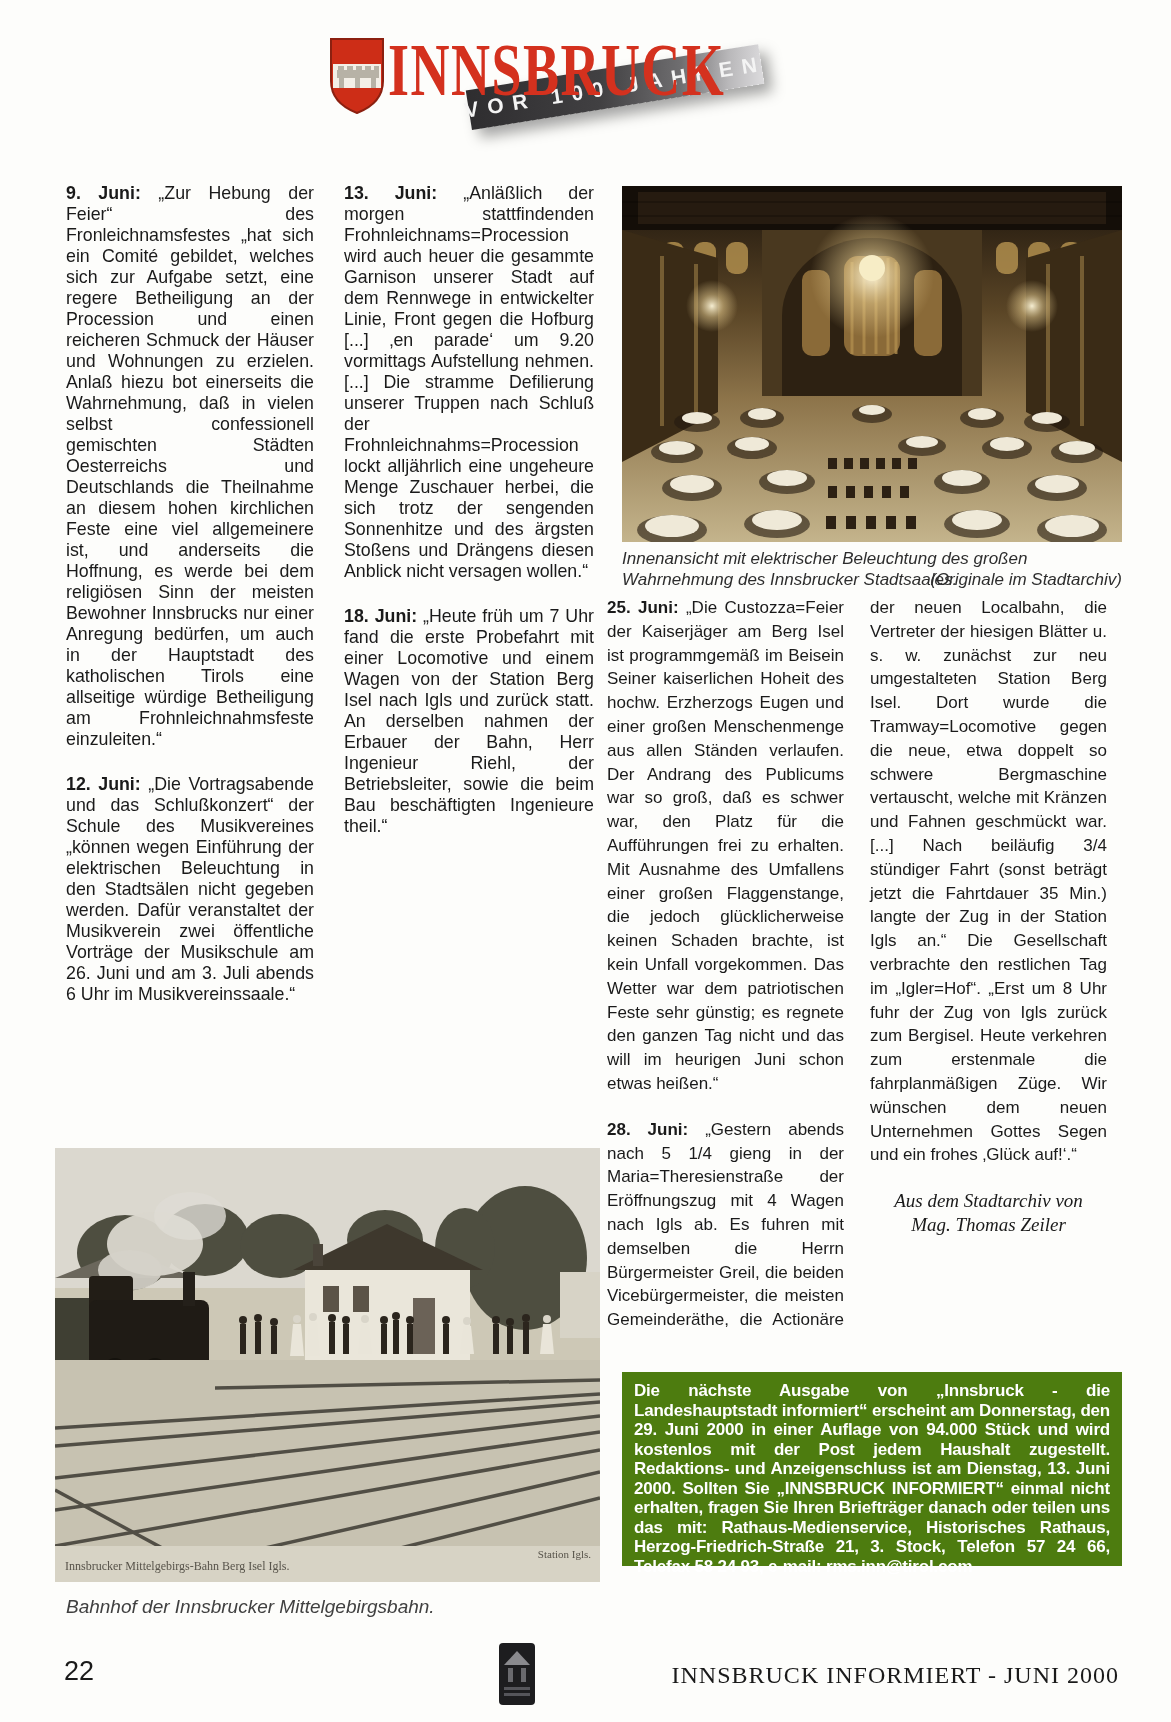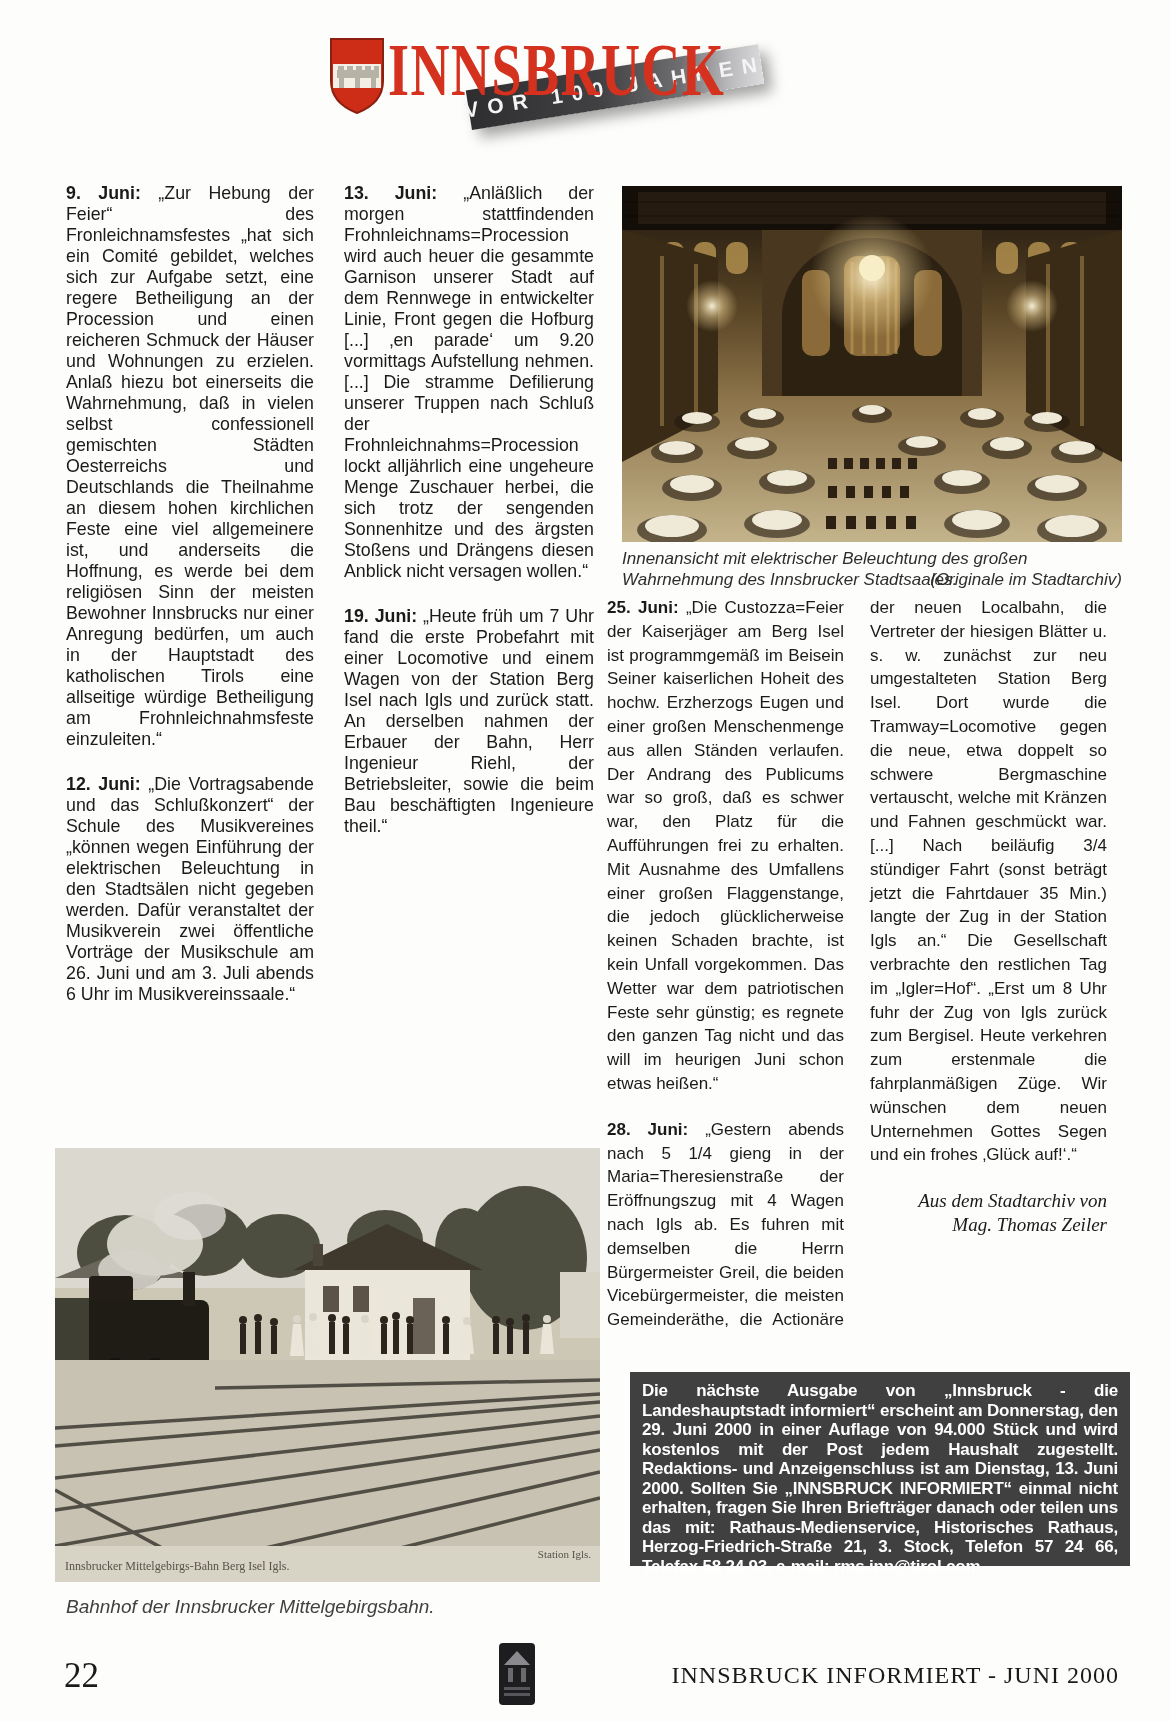--- a/index.html
+++ b/index.html
@@ -30,43 +30,43 @@
   #col1{left:66px;width:248px;}
   #col2{left:344px;width:250px;}
   .entry{font-size:17.8px;line-height:21px;text-align:justify;margin:0 0 24px 0;hyphens:auto;}
   .entry b{font-weight:bold;}
   #right-text{
     position:absolute;left:600px;top:596px;width:500px;height:745px;
     column-count:2;column-gap:26px;column-fill:auto;overflow:hidden;margin-left:7px;
   }
   #right-text .entry{font-size:17px;line-height:23.8px;margin:0 0 22px 0;}
   .attribution{
-    text-align:right;font-family:"Liberation Serif",serif;font-style:italic;
+    text-align:center;font-family:"Liberation Serif",serif;font-style:italic;
     font-size:19px;line-height:24px;margin-top:4px;break-inside:avoid;
   }
   
   #hall-photo{position:absolute;left:622px;top:186px;width:500px;height:356px;}
   #hall-caption{
     position:absolute;left:622px;top:549px;width:500px;
     font-style:italic;font-size:17px;line-height:20.5px;color:#2d2d2d;
   }
   #hall-caption .credit{position:absolute;right:0;bottom:0;}
   #station-photo{position:absolute;left:55px;top:1148px;width:545px;height:434px;}
   #station-caption{
     position:absolute;left:66px;top:1596px;width:520px;
     font-style:italic;font-size:19px;color:#404040;
   }
   
   #notice{
     position:absolute;left:622px;top:1372px;width:500px;height:194px;
-    background:#404040;color:#fff;box-sizing:border-box;padding:9px 12px;margin-left:8px;
+    background:#4d7c0f;color:#fff;box-sizing:border-box;padding:9px 12px;
   }
   #notice p{margin:0;font-weight:bold;font-size:17px;line-height:19.5px;text-align:justify;letter-spacing:-.2px;}
   
-  #page-num{position:absolute;left:64px;top:1656px;font-family:Liberation Serif, serif;font-size:35px;}
+  #page-num{position:absolute;left:64px;top:1656px;font-family:Liberation Sans, sans-serif;font-size:27px;}
   #footer-logo{position:absolute;left:496px;top:1641px;width:42px;height:66px;}
   #footer-right{
     position:absolute;right:52px;top:1662px;font-family:"Liberation Serif",serif;
     font-size:24px;letter-spacing:1px;white-space:nowrap;
   }
 </style>
 </head>
 <body>
 
 <div id="coat">
@@ -88,21 +88,21 @@
 <div id="ribbon">
   <span>VOR 100 JAHREN</span>
 </div>
 
 <div id="col1" class="col">
   <p class="entry"><b>9. Juni:</b> <span>„Zur Hebung der Feier“ des Fronleichnamsfestes „hat sich ein Comité gebildet, welches sich zur Aufgabe setzt, eine regere Betheiligung an der Procession und einen reicheren Schmuck der Häuser und Wohnungen zu erzielen. Anlaß hiezu bot einerseits die Wahrnehmung, daß in vielen selbst confessionell gemischten Städten Oesterreichs und Deutschlands die Theilnahme an diesem hohen kirchlichen Feste eine viel allgemeinere ist, und anderseits die Hoffnung, es werde bei dem religiösen Sinn der meisten Bewohner Innsbrucks nur einer Anregung bedürfen, um auch in der Hauptstadt des katholischen Tirols eine allseitige würdige Betheiligung am Frohnleichnahmsfeste einzuleiten.“</span></p>
   <p class="entry"><b>12. Juni:</b> <span>„Die Vortragsabende und das Schlußkonzert“ der Schule des Musikvereines „können wegen Einführung der elektrischen Beleuchtung in den Stadtsälen nicht gegeben werden. Dafür veranstaltet der Musikverein zwei öffentliche Vorträge der Musikschule am 26. Juni und am 3. Juli abends 6 Uhr im Musikvereinssaale.“</span></p>
 </div>
 <div id="col2" class="col">
   <p class="entry"><b>13. Juni:</b> <span>„Anläßlich der morgen stattfindenden Frohnleichnams=Procession wird auch heuer die gesammte Garnison unserer Stadt auf dem Rennwege in entwickelter Linie, Front gegen die Hofburg [...] ‚en parade‘ um 9.20 vormittags Aufstellung nehmen. [...] Die stramme Defilierung unserer Truppen nach Schluß der Frohnleichnahms=Procession lockt alljährlich eine ungeheure Menge Zuschauer herbei, die sich trotz der sengenden Sonnenhitze und des ärgsten Stoßens und Drängens diesen Anblick nicht versagen wollen.“</span></p>
-  <p class="entry"><b>19. Juni:</b> <span>„Heute früh um 7 Uhr fand die erste Probefahrt mit einer Locomotive und einem Wagen von der Station Berg Isel nach Igls und zurück statt. An derselben nahmen der Erbauer der Bahn, Herr Ingenieur Riehl, der Betriebsleiter, sowie die beim Bau beschäftigten Ingenieure theil.“</span></p>
+  <p class="entry"><b>18. Juni:</b> <span>„Heute früh um 7 Uhr fand die erste Probefahrt mit einer Locomotive und einem Wagen von der Station Berg Isel nach Igls und zurück statt. An derselben nahmen der Erbauer der Bahn, Herr Ingenieur Riehl, der Betriebsleiter, sowie die beim Bau beschäftigten Ingenieure theil.“</span></p>
 </div>
 
 <div id="hall-photo">
   <svg viewBox="0 0 500 356" width="500" height="356" preserveAspectRatio="none" aria-hidden="true">
     <defs>
       <linearGradient id="hallbg" x1="0" y1="0" x2="0" y2="1">
         <stop offset="0" stop-color="#1c140c"></stop>
           <stop offset="0.35" stop-color="#5a4526"></stop>
         <stop offset="0.6" stop-color="#8d744a"></stop>
           <stop offset="1" stop-color="#c4b48c"></stop>

